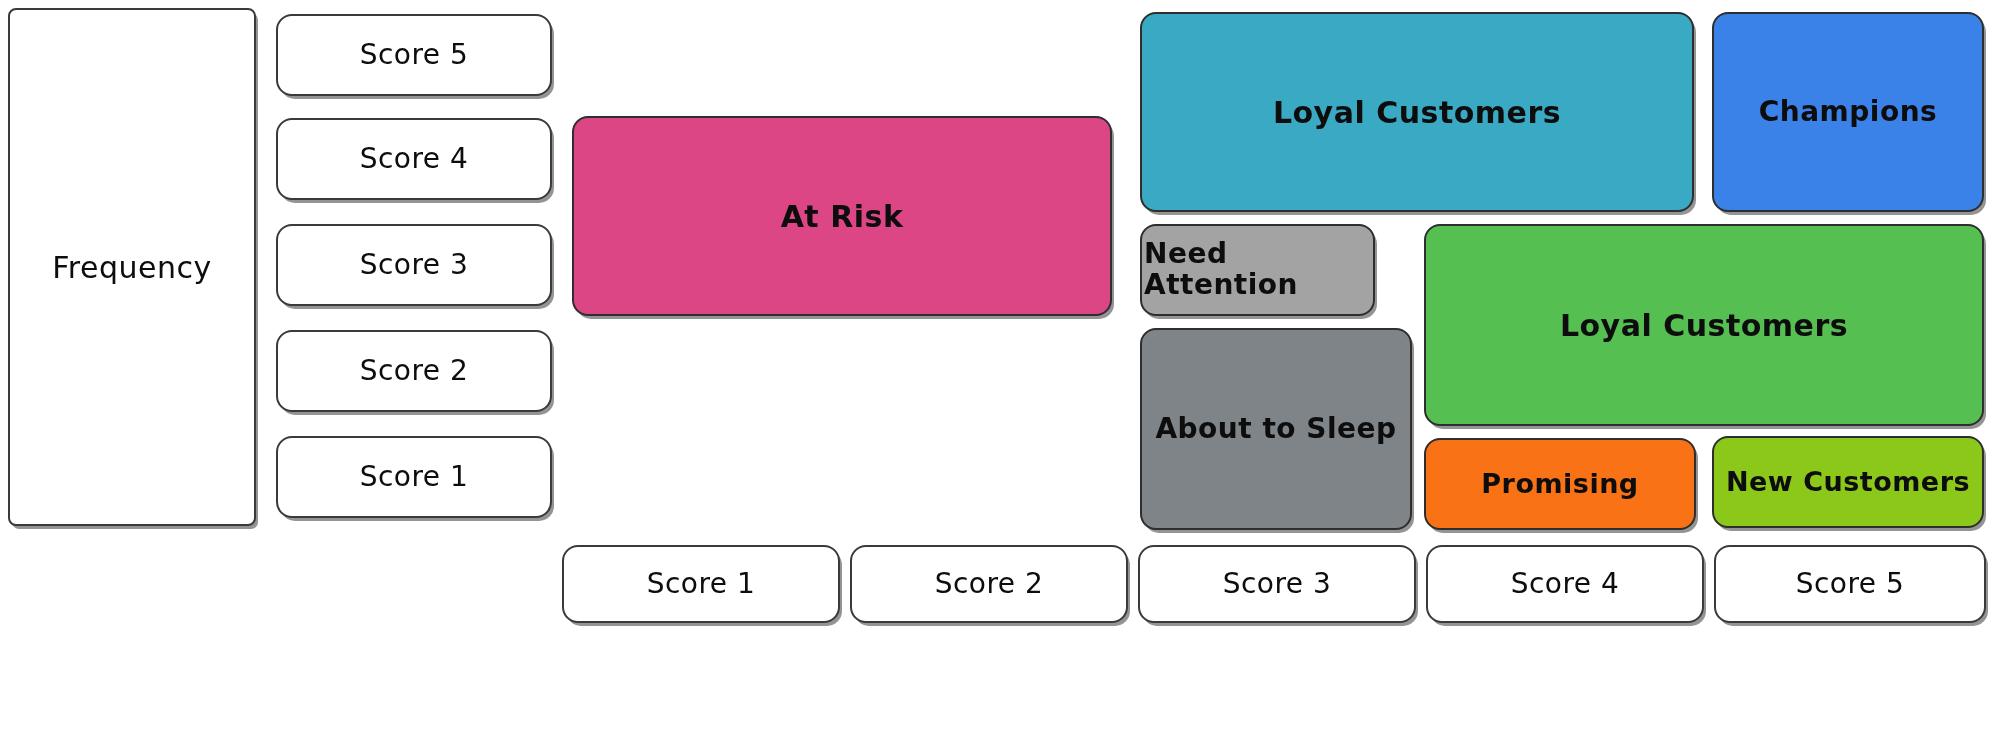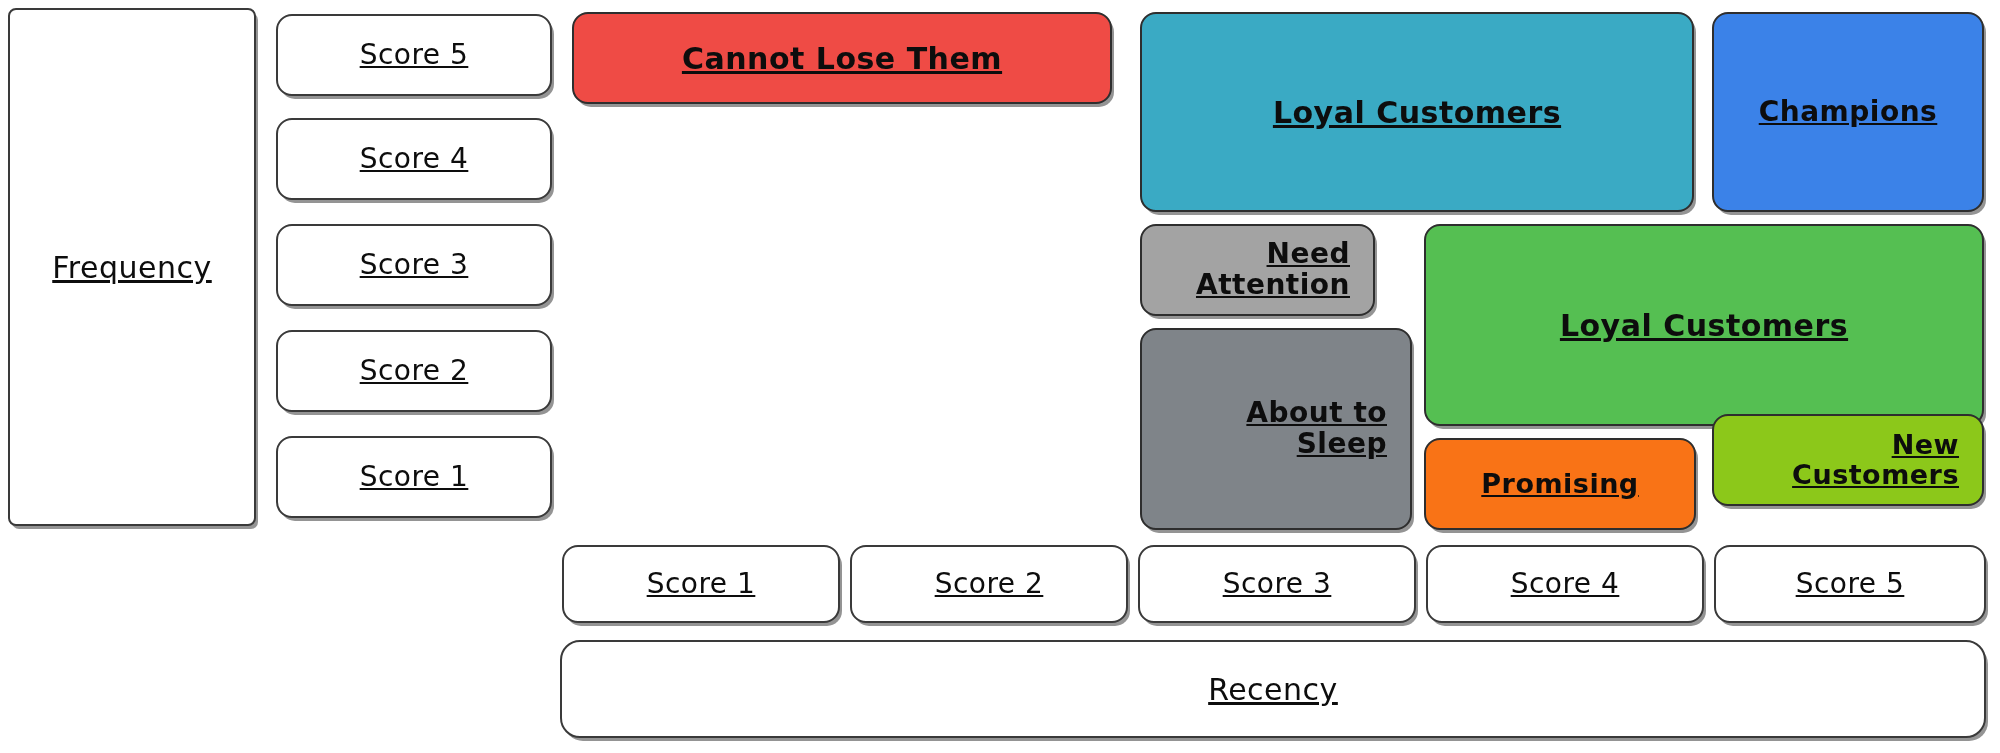--- a/index.html
+++ b/index.html
@@ -20,30 +20,29 @@
     background: #ffffff;
   }
 
   
   .box {
     position: absolute;
     box-sizing: border-box;
     display: flex;
     align-items: center;
     justify-content: center;
-    text-align: right;
+    text-align: left;
     color: #0d0d0d;
     border: 2.5px solid #2b2b2b;
     border-radius: 16px;
     box-shadow: 3px 4px 0 -1px rgba(60,60,60,0.55);
     font-family: "DejaVu Sans", sans-serif;
     letter-spacing: 0.5px;
     line-height: 1.1;
-    padding: 2px 23px;
-    text-decoration: underline;
+    padding: 2px 2px;
   }
   .box.plain {
     background: #ffffff;
     border-color: #3a3a3a;
     border-width: 2px;
   }
   .box.colored {
     border-color: #2e2e2e;
     border-width: 2px;
   }
@@ -67,43 +66,42 @@
   <div class="box plain label-score" style="left:276px; top:14px; width:276px; height:82px;">Score 5</div>
 
   <div class="box plain label-score" style="left:276px; top:118px; width:276px; height:82px;">Score 4</div>
 
   <div class="box plain label-score" style="left:276px; top:224px; width:276px; height:82px;">Score 3</div>
 
   <div class="box plain label-score" style="left:276px; top:330px; width:276px; height:82px;">Score 2</div>
 
   <div class="box plain label-score" style="left:276px; top:436px; width:276px; height:82px;">Score 1</div>
 
-  <div class="box colored seg-lg" style="left:572px; top:12px; width:540px; height:92px; background:#EF4B45;">Cannot Lose Them</div>
 
+  <div class="box colored seg-lg" style="left:572px; top:116px; width:540px; height:200px; background:#DC4685;">At Risk</div>
 
 
   <div class="box colored seg-lg" style="left:1140px; top:12px; width:554px; height:200px; background:#3AAAC4;">Loyal Customers</div>
 
   <div class="box colored seg-md" style="left:1140px; top:224px; width:235px; height:92px; background:#a3a3a3;">Need Attention</div>
 
   <div class="box colored seg-md" style="left:1140px; top:328px; width:272px; height:202px; background:#7F8489;">About to Sleep</div>
 
   <div class="box colored seg-md" style="left:1712px; top:12px; width:272px; height:200px; background:#3B82E8;">Champions</div>
 
   <div class="box colored seg-lg" style="left:1424px; top:224px; width:560px; height:202px; background:#55BF52;">Loyal Customers</div>
 
   <div class="box colored seg-sm" style="left:1424px; top:438px; width:272px; height:92px; background:#f97316;">Promising</div>
 
-  <div class="box colored seg-sm" style="left:1712px; top:414px; width:272px; height:92px; background:#8CC81A;">New Customers</div>
+  <div class="box colored seg-sm" style="left:1712px; top:436px; width:272px; height:92px; background:#8CC81A;">New Customers</div>
 
   <div class="box plain label-score" style="left:562px; top:545px; width:278px; height:78px;">Score 1</div>
 
   <div class="box plain label-score" style="left:850px; top:545px; width:278px; height:78px;">Score 2</div>
 
   <div class="box plain label-score" style="left:1138px; top:545px; width:278px; height:78px;">Score 3</div>
 
   <div class="box plain label-score" style="left:1426px; top:545px; width:278px; height:78px;">Score 4</div>
 
   <div class="box plain label-score" style="left:1714px; top:545px; width:272px; height:78px;">Score 5</div>
 
-  <div class="box plain label-axis" style="left:560px; top:640px; width:1426px; height:98px; border-radius:20px;">Recency</div>
 
 </div>
 
 </body></html>

